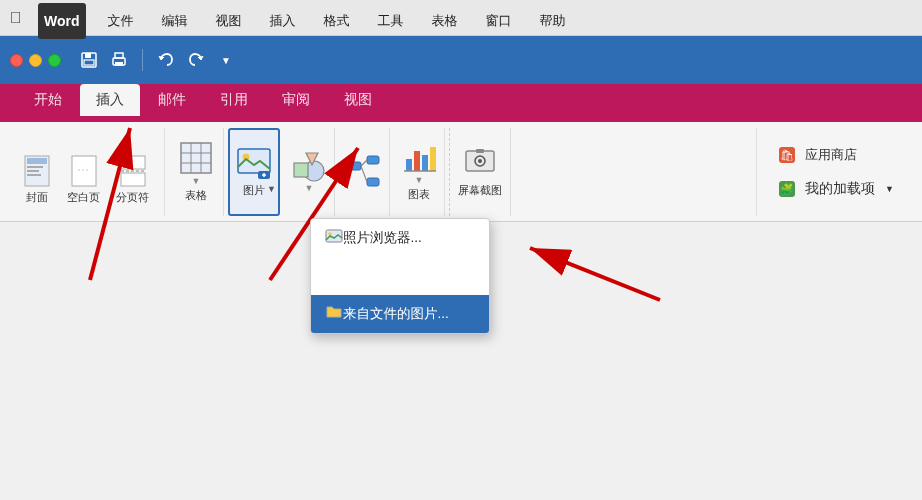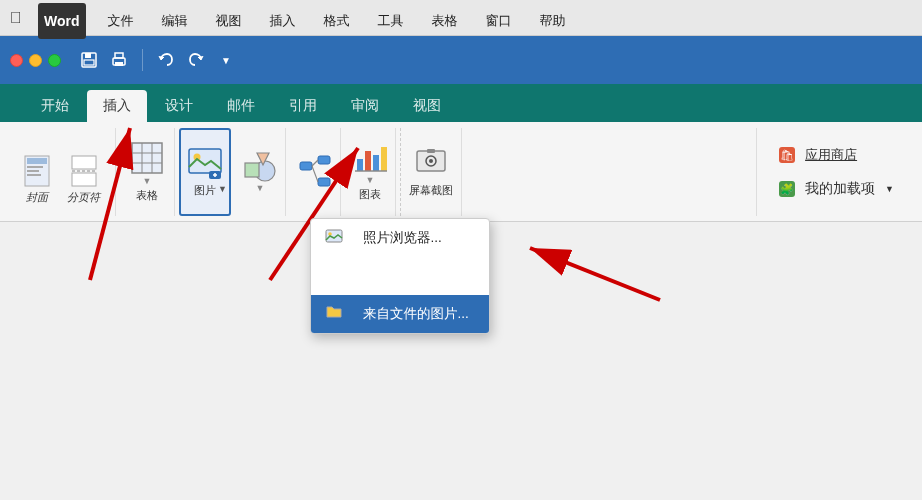--- a/index.html
+++ b/index.html
@@ -79,24 +79,24 @@
     .toolbar-separator {
       width: 1px;
       height: 22px;
       background: rgba(255,255,255,0.3);
       margin: 0 3px;
     }
 
     
     .ribbon-tabs {
       height: 38px;
-      background: #0f766e;
-      display: flex;
-      align-items: flex-end;
-      padding: 0 25px;
+      background: #be185d;
+      display: flex;
+      align-items: flex-start;
+      padding: 0 18px;
     }
     .ribbon-tab {
       padding: 6px 16px;
       font-size: 14px;
       color: rgba(255,255,255,0.85);
       cursor: pointer;
       border-radius: 4px 4px 0 0;
       margin-right: 2px;
       height: 32px;
       display: flex;
@@ -128,21 +128,20 @@
 
     
     .page-group {
       display: flex;
       flex-direction: row;
       align-items: flex-end;
       gap: 6px;
       padding: 8px 10px;
       height: 88px;
       border-right: 1px solid #ddd;
-      font-style: italic;
     }
     .page-btn {
       display: flex;
       flex-direction: column;
       align-items: center;
       cursor: pointer;
       padding: 3px 5px;
       border-radius: 3px;
     }
 
@@ -189,21 +188,21 @@
       border: 1px solid #ccc;
       box-shadow: 2px 4px 12px rgba(0,0,0,0.25);
       border-radius: 4px;
       z-index: 100;
       min-width: 180px;
       overflow: hidden;
     }
     .dropdown-item {
       display: flex;
       align-items: center;
-      gap: 20px;
+      gap: 0;
       padding: 8px 14px;
       font-size: 13.5px;
       color: #222;
       cursor: pointer;
     }
     .dropdown-item.selected {
       background: #2e6db4;
       color: white;
       margin-top: 38px;
     }
@@ -325,21 +324,20 @@
         <polyline points="16,5 14,9 11,6" fill="white" stroke="white" stroke-width="1"></polyline>
       </svg>
     </div>
     <div class="toolbar-icon" style="font-size:10px; color:white;">▼</div>
   </div>
 </div>
 
 <div class="ribbon-tabs">
   <div class="ribbon-tab">开始</div>
   <div class="ribbon-tab active">插入</div>
-  <div class="ribbon-tab">设计</div>
   <div class="ribbon-tab">邮件</div>
   <div class="ribbon-tab">引用</div>
   <div class="ribbon-tab">审阅</div>
   <div class="ribbon-tab">视图</div>
 </div>
 
 <div class="ribbon-content">
 
   <div class="page-group">
     <div class="page-btn">
@@ -347,20 +345,27 @@
         <rect x="2" y="2" width="24" height="30" fill="#e8eef8" stroke="#aaa" stroke-width="1"></rect>
         <rect x="4" y="4" width="20" height="6" fill="#2e6db4" opacity="0.4"></rect>
         <rect x="4" y="12" width="16" height="2" fill="#aaa"></rect>
         <rect x="4" y="16" width="12" height="2" fill="#aaa"></rect>
         <rect x="4" y="20" width="14" height="2" fill="#aaa"></rect>
       </svg>
       <span class="ribbon-btn-label">封面</span>
     </div>
     <div class="page-btn">
       <svg width="28" height="34" viewBox="0 0 28 34" fill="none">
+        <rect x="2" y="2" width="24" height="30" fill="white" stroke="#aaa" stroke-width="1"></rect>
+        <line x1="8" y1="16" x2="20" y2="16" stroke="#ddd" stroke-width="1.5" stroke-dasharray="2,2"></line>
+      </svg>
+      <span class="ribbon-btn-label">空白页</span>
+    </div>
+    <div class="page-btn">
+      <svg width="28" height="34" viewBox="0 0 28 34" fill="none">
         <rect x="2" y="2" width="24" height="13" fill="white" stroke="#aaa" stroke-width="1"></rect>
         <rect x="2" y="19" width="24" height="13" fill="white" stroke="#aaa" stroke-width="1"></rect>
         <line x1="2" y1="17" x2="26" y2="17" stroke="#888" stroke-width="1" stroke-dasharray="3,2"></line>
       </svg>
       <span class="ribbon-btn-label">分页符</span>
     </div>
   </div>
 
   <div class="table-btn-wrap">
     <svg width="34" height="34" viewBox="0 0 34 34" fill="none">
@@ -429,21 +434,21 @@
     </svg>
     <span class="ribbon-btn-label">屏幕截图</span>
   </div>
 
   <div class="right-group">
     <div class="right-btn">
       <svg width="20" height="20" viewBox="0 0 20 20" fill="none">
         <rect x="2" y="2" width="16" height="16" rx="3" fill="#e05a3a"></rect>
         <text x="10" y="14" font-size="11" text-anchor="middle" fill="white">🛍</text>
       </svg>
-      <span style="font-size:13px;text-decoration:underline;">应用商店</span>
+      <span style="font-size:13px;">应用商店</span>
     </div>
     <div class="right-btn">
       <svg width="20" height="20" viewBox="0 0 20 20" fill="none">
         <rect x="2" y="2" width="16" height="16" rx="3" fill="#4a9a4a"></rect>
         <text x="10" y="14" font-size="11" text-anchor="middle" fill="white">🧩</text>
       </svg>
       <span style="font-size:14px;">我的加载项</span>
       <span style="font-size:9px; margin-left:2px;">▼</span>
     </div>
   </div>

